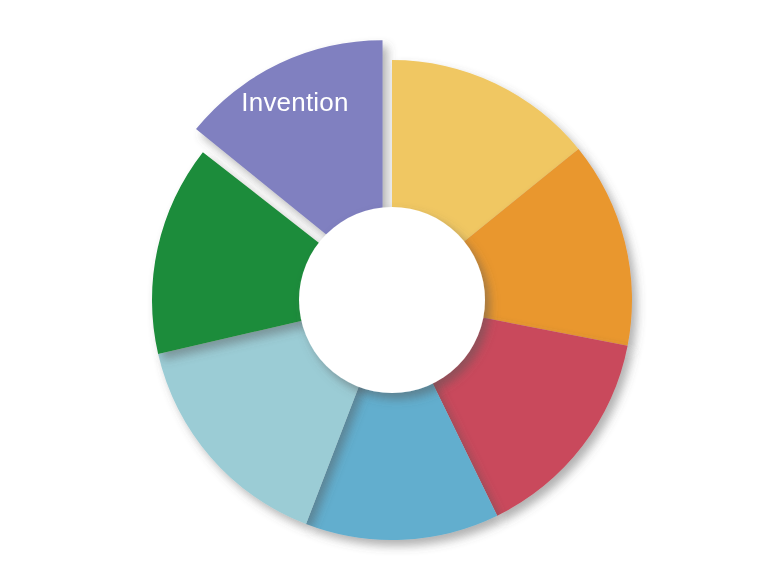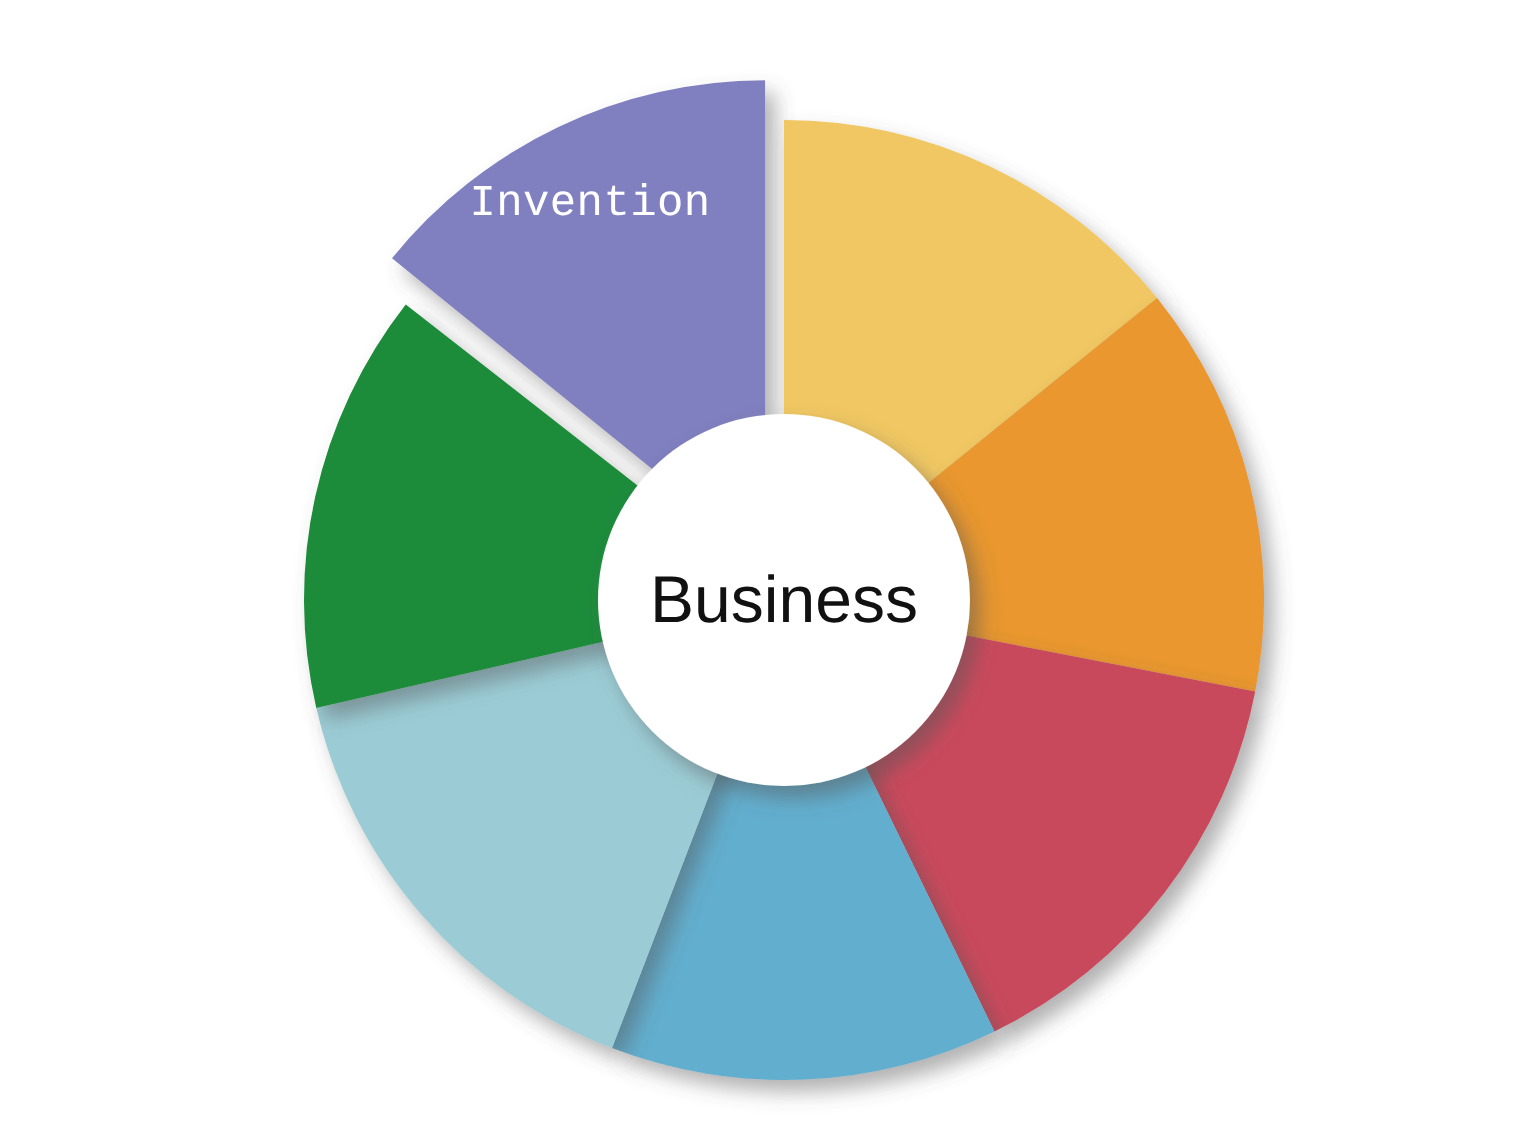--- a/index.html
+++ b/index.html
@@ -23,22 +23,22 @@
     position: absolute;
     left: 0;
     top: 0;
     width: 768px;
     height: 568px;
     display: block;
   }
   .slice-label {
     position: absolute;
     color: #ffffff;
-    font-size: 22px;
-    font-family: Liberation Mono, monospace;
+    font-size: 26px;
+    font-family: Liberation Sans, sans-serif;
     white-space: nowrap;
     transform: translate(-50%, -50%);
     letter-spacing: 0.2px;
   }
   #center-label {
     position: absolute;
     left: 392px;
     top: 300px;
     transform: translate(-50%, -50%);
     width: 190px;
@@ -72,16 +72,15 @@
         <path d="M 497.2090752293786 515.7105711118 A 240 240 0 0 1 305.99169210912794 524.0593023593284 L 382.0015342076861 326.04689389927194 A 27.9 27.9 0 0 0 404.2305549954153 325.07635389174675 Z" fill="#62aece" filter="url(#sliceShadow)"></path>
         <path d="M 305.99169210912794 524.0593023593284 A 240 240 0 0 1 158.15118445154354 353.98825304252756 L 364.8150751924919 306.2761344161938 A 27.9 27.9 0 0 0 382.0015342076861 326.04689389927194 Z" fill="#9bccd5" filter="url(#sliceShadow)"></path>
         <path d="M 158.15118445154354 353.98825304252756 A 240 240 0 0 1 202.87741913438666 152.2412459218421 L 370.0144999743724 282.82304483841415 A 27.9 27.9 0 0 0 364.8150751924919 306.2761344161938 Z" fill="#1a8c3a" filter="url(#sliceShadow)"></path>
       </g>
     <circle id="center-hole" cx="392" cy="300" r="93" fill="#ffffff" filter="url(#centerShadow)"></circle>
   </svg>
 
   <div class="slice-label" style="left: 295px; top: 102px; color: rgb(255, 255, 255);">Invention</div>
 
   <div id="center-label" style="color: rgb(17, 17, 17);">
-    <span class="ln">Business</span>
   </div>
 
 </div>
 
 </body></html>

